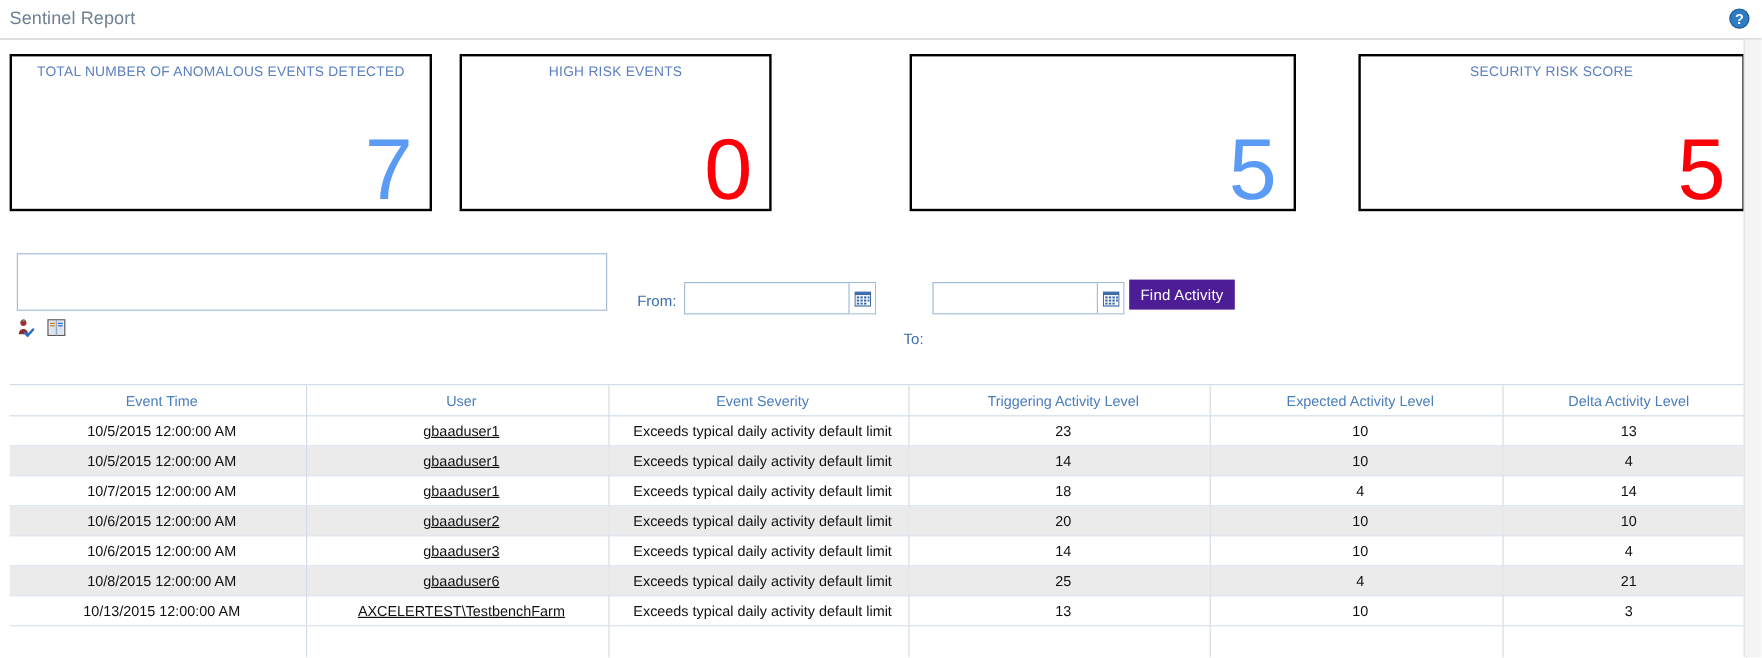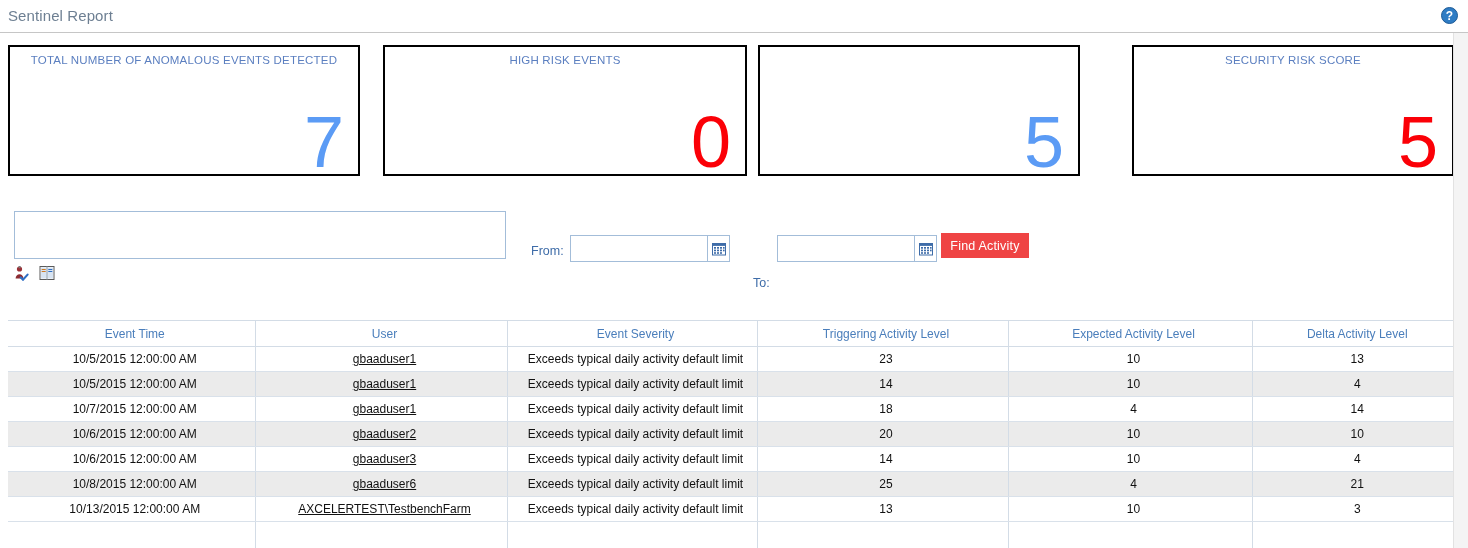--- a/index.html
+++ b/index.html
@@ -63,21 +63,21 @@
   .kpi-card {
     position: absolute;
     top: 0;
     height: 131px;
     border: 2px solid #000000;
     background: #ffffff;
     box-sizing: border-box;
     overflow: hidden;
   }
   .kpi-card.c0 { left: 8px;    width: 352px; }
-  .kpi-card.c1 { left: 383px;  width: 364px; }
+  .kpi-card.c1 { left: 383px;  width: 260px; }
   .kpi-card.c2 { left: 758px;  width: 322px; }
   .kpi-card.c3 { left: 1132px; width: 322px; }
 
   .kpi-title {
     position: absolute;
     left: 0;
     right: 0;
     top: 7px;
     text-align: center;
     font-size: 11.5px;
@@ -171,21 +171,21 @@
     align-items: center;
     justify-content: center;
     cursor: pointer;
   }
   .find-btn {
     position: absolute;
     left: 941px;
     top: 233px;
     width: 88px;
     height: 25px;
-    background: #ef4444;
+    background: #4c1d95;
     border: none;
     color: #ffffff;
     font-family: "Liberation Sans", sans-serif;
     font-size: 12.5px;
     letter-spacing: .2px;
     cursor: pointer;
     padding: 0;
   }
 
   

